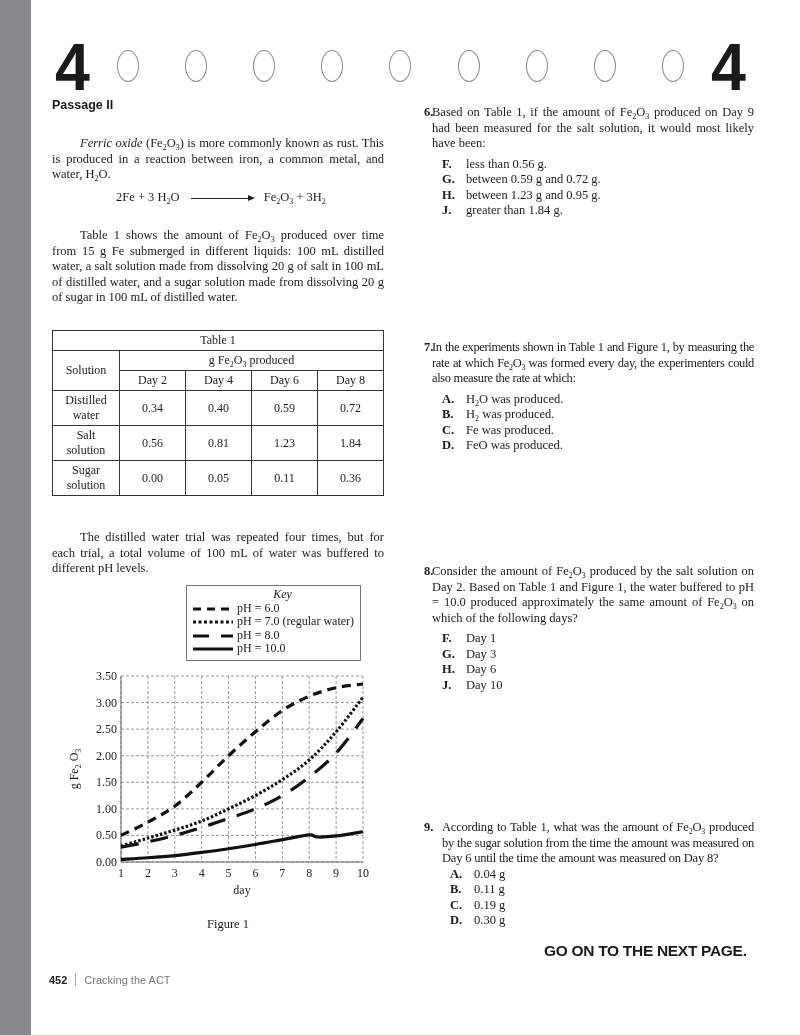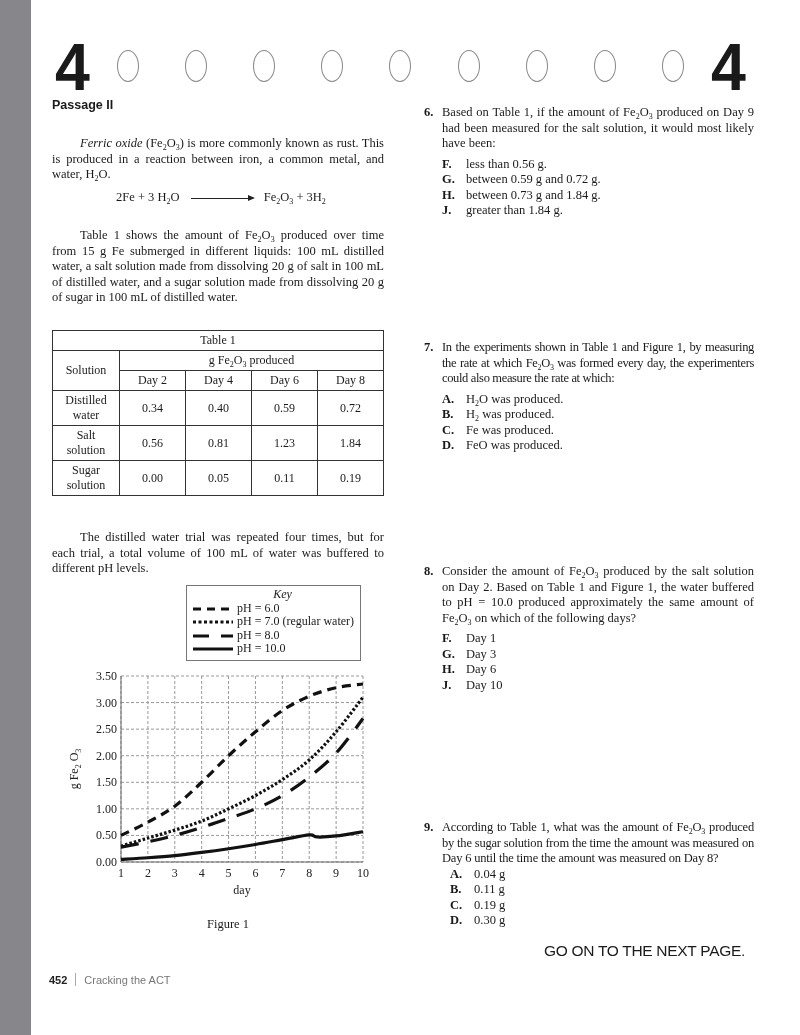--- a/index.html
+++ b/index.html
@@ -20,27 +20,27 @@
   .eq .arrow { display:inline-block; width:62px; height:1px; background:#222; vertical-align:middle;
                margin:0 8px 0 8px; position:relative; }
   .eq .arrow:after { content:""; position:absolute; right:-2px; top:-3px; border-left:7px solid #222;
                      border-top:3.5px solid transparent; border-bottom:3.5px solid transparent; }
   table.t1 { position:absolute; left:52px; top:330px; width:332px; border-collapse:collapse;
              font-size:12px; text-align:center; }
   table.t1 td { border:1px solid #333; padding:0; height:19px; line-height:15px; }
   table.t1 td.tall { height:34px;margin-top:14px; }
   .q { position:absolute; left:424px; width:330px; font-size:12.5px; line-height:15.5px; }
   .q .num { position:absolute; left:0; top:0; font-weight:bold; }
-  .q .stem { margin-left:18px; text-align:justify; }
+  .q .stem { margin-left:8px; text-align:justify; }
   .q .opts { margin-left:18px; margin-top:5px; }
   .q .opt { position:relative; padding-left:24px; height:15.5px; }
   .q .opt .l { position:absolute; left:0; font-weight:bold; }
   .q9 .stem { margin-left:18px; } .q9 .opts { margin-left:26px; margin-top:0; }
   .next { position:absolute; left:544px; top:942px; font-family:"Liberation Sans", sans-serif;
-          font-weight:normal; font-size:15.5px; letter-spacing:-0.3px; }
+          font-weight:bold; font-size:15.5px; letter-spacing:-0.3px; }
   .footer { position:absolute; left:49px; top:973px; font-family:"Liberation Sans", sans-serif; font-size:11px; }
   .footer .pg { font-weight:bold; color:#222; }
   .footer .sep { display:inline-block; width:1px; height:13px; background:#aaa; margin:0 8px; vertical-align:-2px; }
   .footer .book { color:#777; }
   .key { position:absolute; left:186px; top:585px; width:175px; height:76px; border:1px solid #777; box-sizing:border-box;
          font-size:12px; line-height:13.5px; }
   .key .ktitle { text-align:center; font-style:italic; margin-top:2px; margin-left:18px; }
   .key .krow { position:relative; height:13.5px; padding-left:50px; }
   .key svg { position:absolute; left:6px; top:4px; }
   .figcap { position:absolute; left:207px; top:917px; font-size:12.5px; }
@@ -108,21 +108,21 @@
     <td>0.56</td>
     <td>0.81</td>
     <td>1.23</td>
     <td>1.84</td>
   </tr>
   <tr>
     <td class="tall"><span>Sugar</span><br><span>solution</span></td>
     <td>0.00</td>
     <td>0.05</td>
     <td>0.11</td>
-    <td>0.19</td>
+    <td>0.36</td>
   </tr>
 </tbody>
   </table>
 
 <div class="col" style="left:52px; top:530px; width:332px;font-family:Liberation Serif, serif;">
   <p class="par">The distilled water trial was repeated four times, but for each trial, a total volume of 100 mL of water was buffered to different pH levels.</p>
 </div>
 
 <div class="key">
   <div class="ktitle">Key</div>
@@ -196,21 +196,21 @@
   </svg>
 
 <div class="figcap">Figure 1</div>
 
 <div class="q" style="top:105px;">
   <span class="num">6.</span>
   <div class="stem"><span>Based on Table 1, if the amount of Fe</span><sub>2</sub><span>O</span><sub>3</sub><span> produced on Day 9 had been measured for the salt solution, it would most likely have been:</span></div>
   <div class="opts">
     <div class="opt"><span class="l">F.</span><span>less than 0.56 g.</span></div>
     <div class="opt"><span class="l">G.</span><span>between 0.59 g and 0.72 g.</span></div>
-    <div class="opt"><span class="l">H.</span><span>between 0.73 g and 1.84 g.</span></div>
+    <div class="opt"><span class="l">H.</span><span>between 1.23 g and 0.95 g.</span></div>
     <div class="opt"><span class="l">J.</span><span>greater than 1.84 g.</span></div>
   </div>
 </div>
 
 <div class="q" style="top:340px;">
   <span class="num">7.</span>
   <div class="stem" style="letter-spacing:-0.35px;"><span>In the experiments shown in Table 1 and Figure 1, by measuring the rate at which Fe</span><sub>2</sub><span>O</span><sub>3</sub><span> was formed every day, the experimenters could also measure the rate at which:</span></div>
   <div class="opts">
     <div class="opt"><span class="l">A.</span><span>H</span><sub>2</sub><span>O was produced.</span></div>
     <div class="opt"><span class="l">B.</span><span>H</span><sub>2</sub><span> was produced.</span></div>

